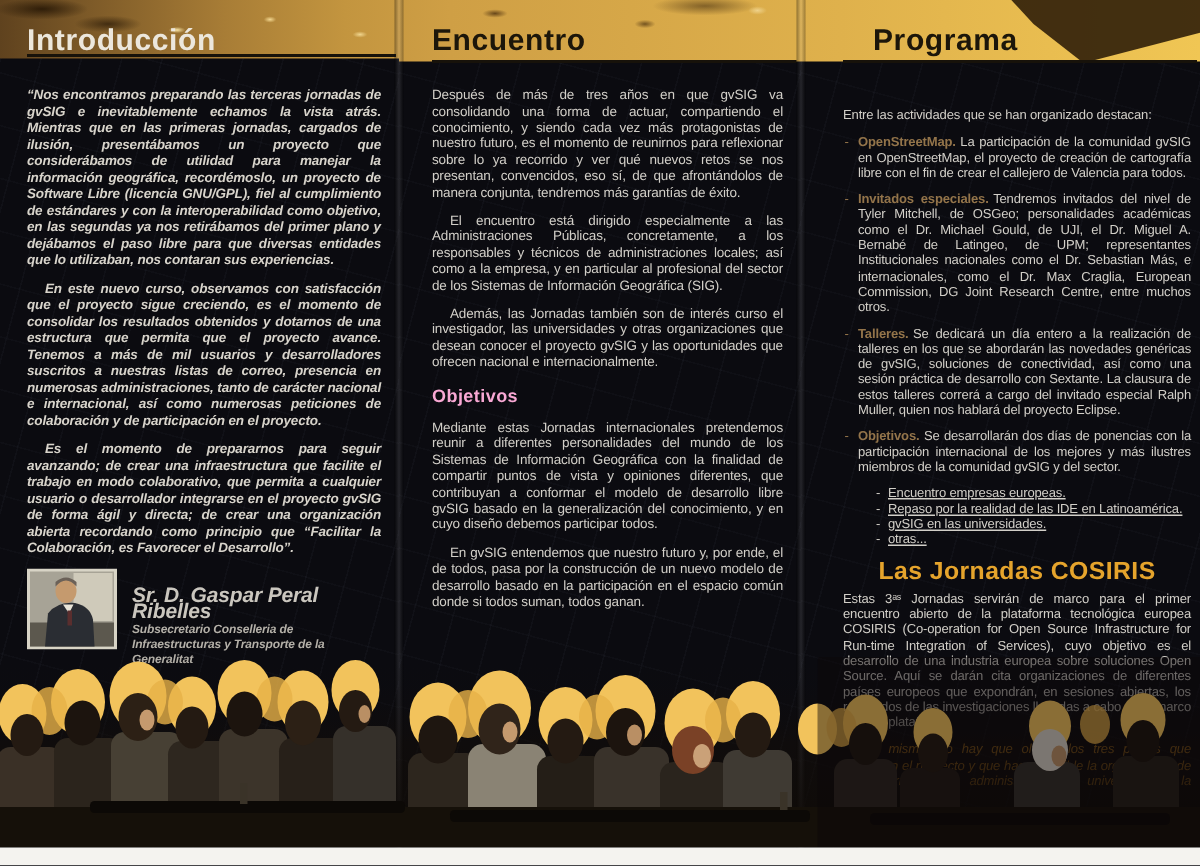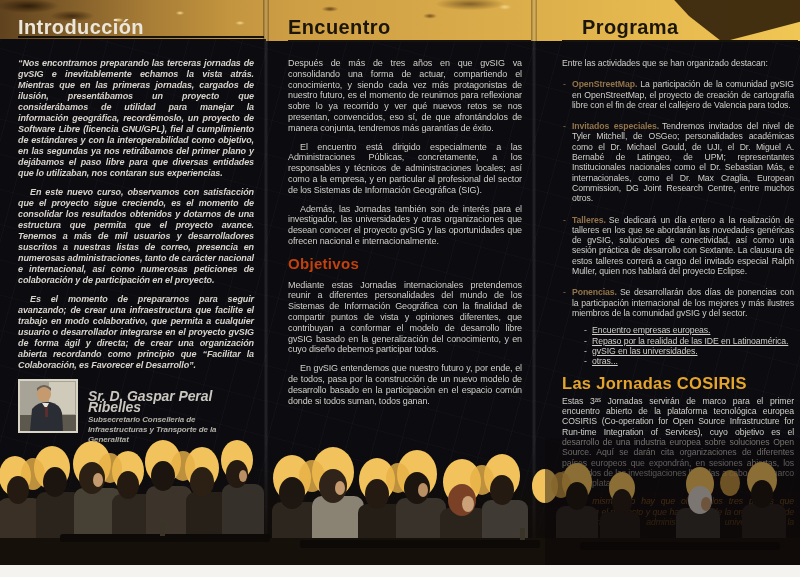--- a/index.html
+++ b/index.html
@@ -60,30 +60,30 @@
   .col { position:absolute; text-align:justify; color:#d2cfc8; }
   .col p { margin-bottom:8px; }
   .col-intro {
     left:18px; top:58px; width:236px;
     font-size:9px; line-height:11px; letter-spacing:-.1px;
     font-style:italic; font-weight:700; color:#d8d4cb;
   }
   .col-intro p.ind { text-indent:12px; }
   .col-enc { left:288px; top:58px; width:234px; font-size:9px; line-height:10.8px; letter-spacing:-.1px; }
   .col-enc p.ind { text-indent:12px; }
-  .sub-heading { font-size:15px; font-weight:700; color:#c2410c; margin:12px 0 10px 0; letter-spacing:.3px; }
-  .col-prog { left:562px; top:58px; width:232px; font-size:8.7px; line-height:10.3px; letter-spacing:-.1px; }
+  .sub-heading { font-size:12px; font-weight:700; color:#f9a8d4; margin:12px 0 10px 0; letter-spacing:.3px; }
+  .col-prog { left:562px; top:71px; width:232px; font-size:8.7px; line-height:10.3px; letter-spacing:-.1px; }
   .prog-intro { margin-bottom:8px; }
-  .prog-item { position:relative; padding-left:10px; margin-bottom:7px;margin-top:11px; }
+  .prog-item { position:relative; padding-left:10px; margin-bottom:7px; }
   .prog-item::before { content:"-"; position:absolute; left:1px; top:0; color:#93744a; }
   .prog-item .lead { color:#93744a; font-weight:700; margin-right:3px; }
   .prog-sub { padding-left:22px; margin:1px 0 7px 0;text-decoration:underline; }
   .prog-sub-item { position:relative; padding-left:8px; text-align:left; }
   .prog-sub-item::before { content:"-"; position:absolute; left:0; top:0; color:#cfccc5; }
-  .cosiris-heading { font-size:16.5px; font-weight:700; color:#e5a42c; letter-spacing:.3px; margin:12px 0 7px 0; text-align:left; }
+  .cosiris-heading { font-size:16.5px; font-weight:700; color:#e5a42c; letter-spacing:.3px; margin:12px 0 7px 0; text-align:center; }
   .closing-note { font-style:italic; color:#cf8a24; text-indent:12px; margin-top:2px; }
   
   .photo-row { display:flex; margin-top:8px; }
   .portrait { width:60px; height:54px; flex:0 0 60px; }
   .caption { margin-left:10px; padding-top:12px; font-style:italic; text-align:left; }
   .caption-name { font-size:14px; color:#cac6be; font-weight:700; }
   .caption-role { font-size:8px; color:#b4b0a8; width:168px; line-height:10px; margin-top:2px; }
   
   .audience { position:absolute; left:0; top:438px; width:800px; height:127px; }
   
@@ -128,40 +128,40 @@
       <div class="caption">
         <div class="caption-name">Sr. D. Gaspar Peral Ribelles</div>
         <div class="caption-role">Subsecretario Conselleria de Infraestructuras y Transporte de la Generalitat</div>
       </div>
     </div>
   </div>
 
   <div class="col col-enc">
     <p>Después de más de tres años en que gvSIG va consolidando una forma de actuar, compartiendo el conocimiento, y siendo cada vez más protagonistas de nuestro futuro, es el momento de reunirnos para reflexionar sobre lo ya recorrido y ver qué nuevos retos se nos presentan, convencidos, eso sí, de que afrontándolos de manera conjunta, tendremos más garantías de éxito.</p>
     <p class="ind">El encuentro está dirigido especialmente a las Administraciones Públicas, concretamente, a los responsables y técnicos de administraciones locales; así como a la empresa, y en particular al profesional del sector de los Sistemas de Información Geográfica (SIG).</p>
-    <p class="ind">Además, las Jornadas también son de interés para el investigador, las universidades y otras organizaciones que desean conocer el proyecto gvSIG y las oportunidades que ofrecen nacional e internacionalmente.</p>
+    <p class="ind">Además, las Jornadas también son de interés curso el investigador, las universidades y otras organizaciones que desean conocer el proyecto gvSIG y las oportunidades que ofrecen nacional e internacionalmente.</p>
     <div class="sub-heading">Objetivos</div>
     <p>Mediante estas Jornadas internacionales pretendemos reunir a diferentes personalidades del mundo de los Sistemas de Información Geográfica con la finalidad de compartir puntos de vista y opiniones diferentes, que contribuyan a conformar el modelo de desarrollo libre gvSIG basado en la generalización del conocimiento, y en cuyo diseño debemos participar todos.</p>
     <p class="ind">En gvSIG entendemos que nuestro futuro y, por ende, el de todos, pasa por la construcción de un nuevo modelo de desarrollo basado en la participación en el espacio común donde si todos suman, todos ganan.</p>
   </div>
 
   <div class="col col-prog">
     <div class="prog-intro">Entre las actividades que se han organizado destacan:</div>
 
     <div class="prog-item">
       <span class="lead">OpenStreetMap.</span><span>La participación de la comunidad gvSIG en OpenStreetMap, el proyecto de creación de cartografía libre con el fin de crear el callejero de Valencia para todos.</span>
     </div>
     <div class="prog-item">
       <span class="lead">Invitados especiales.</span><span>Tendremos invitados del nivel de Tyler Mitchell, de OSGeo; personalidades académicas como el Dr. Michael Gould, de UJI, el Dr. Miguel A. Bernabé de Latingeo, de UPM; representantes Institucionales nacionales como el Dr. Sebastian Más, e internacionales, como el Dr. Max Craglia, European Commission, DG Joint Research Centre, entre muchos otros.</span>
     </div>
     <div class="prog-item">
       <span class="lead">Talleres.</span><span>Se dedicará un día entero a la realización de talleres en los que se abordarán las novedades genéricas de gvSIG, soluciones de conectividad, así como una sesión práctica de desarrollo con Sextante. La clausura de estos talleres correrá a cargo del invitado especial Ralph Muller, quien nos hablará del proyecto Eclipse.</span>
     </div>
     <div class="prog-item">
-      <span class="lead">Ponencias.</span><span>Se desarrollarán dos días de ponencias con la participación internacional de los mejores y más ilustres miembros de la comunidad gvSIG y del sector.</span>
+      <span class="lead">Objetivos.</span><span>Se desarrollarán dos días de ponencias con la participación internacional de los mejores y más ilustres miembros de la comunidad gvSIG y del sector.</span>
     </div>
     <div class="prog-sub">
       <div class="prog-sub-item">Encuentro empresas europeas.</div>
       <div class="prog-sub-item">Repaso por la realidad de las IDE en Latinoamérica.</div>
       <div class="prog-sub-item">gvSIG en las universidades.</div>
       <div class="prog-sub-item">otras...</div>
     </div>
 
     <div class="cosiris-heading">Las Jornadas COSIRIS</div>
     <p>Estas 3ᵃˢ Jornadas servirán de marco para el primer encuentro abierto de la plataforma tecnológica europea COSIRIS (Co-operation for Open Source Infrastructure for Run-time Integration of Services), cuyo objetivo es el desarrollo de una industria europea sobre soluciones Open Source. Aquí se darán cita organizaciones de diferentes países europeos que expondrán, en sesiones abiertas, los resultados de las investigaciones llevadas a cabo en el marco de esta plataforma.</p>

